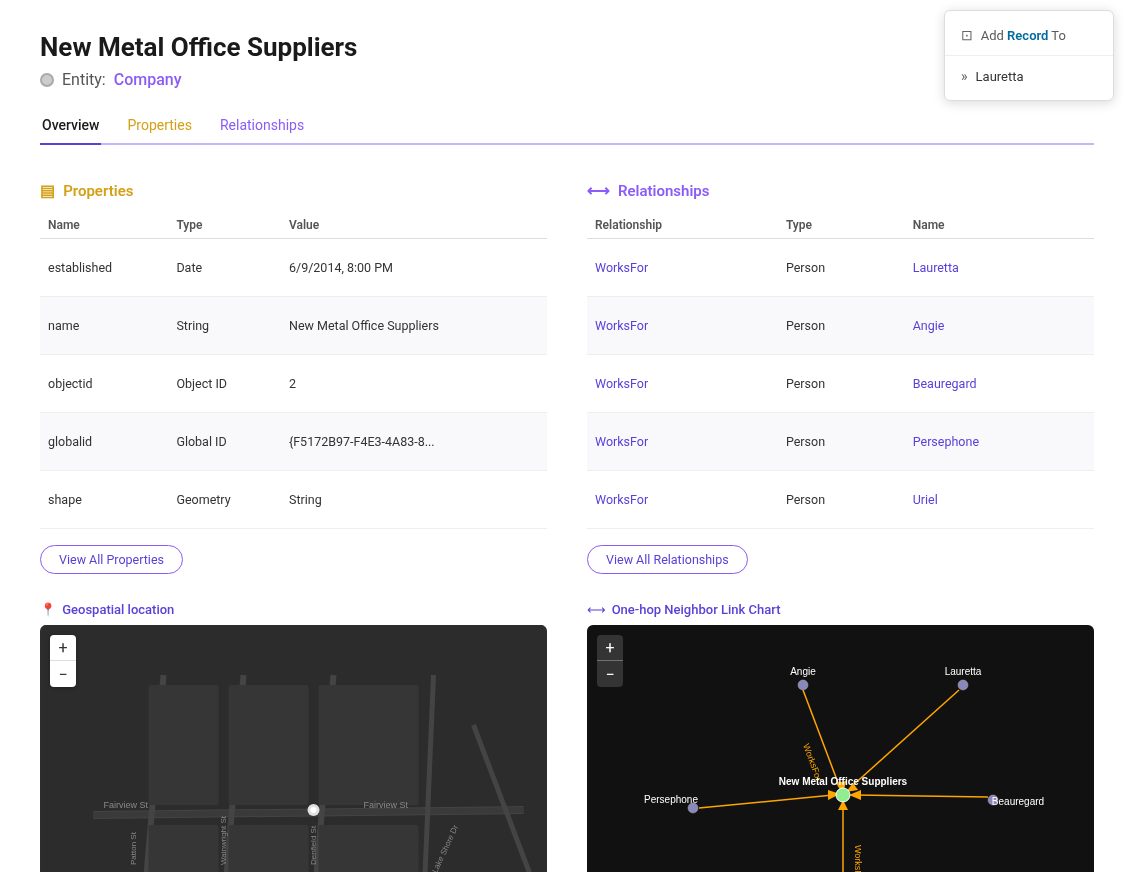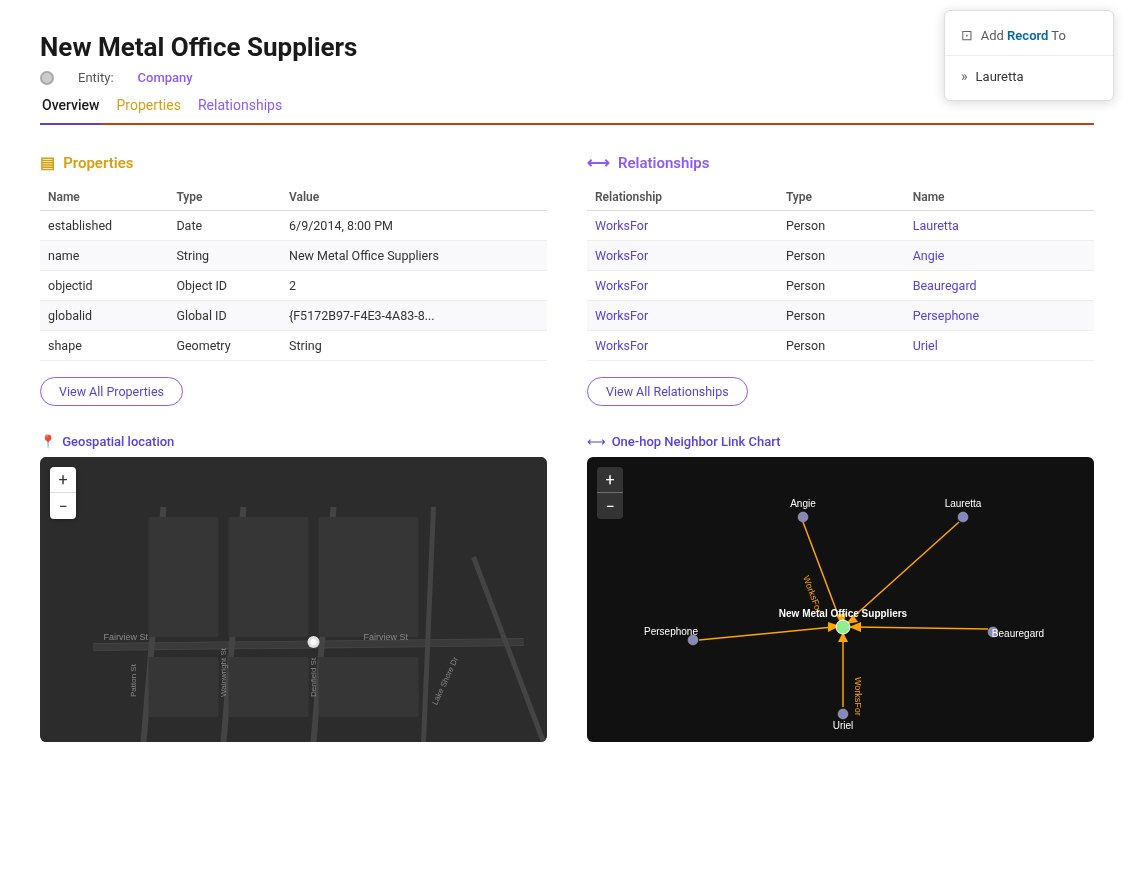--- a/index.html
+++ b/index.html
@@ -49,42 +49,42 @@
     .page-title {
       font-size: 26px;
       font-weight: 700;
       color: #1a1a1a;
       margin-bottom: 8px;
     }
 
     .entity-row {
       display: flex;
       align-items: center;
-      gap: 24px;
-      margin-bottom: 4px;
+      gap: 8px;
+      margin-bottom: 20px;
       color: #555;
-      font-size: 13px;
+      font-size: 16px;
     }
     .entity-dot {
       width: 14px;
       height: 14px;
       border-radius: 50%;
       background: #ccc;
       border: 2px solid #aaa;
       display: inline-block;
     }
     .entity-label { color: #555; }
     .entity-value { color: #8B5CF6; font-weight: 500; }
 
     
     .tabs {
       display: flex;
-      gap: 13px;
-      border-bottom: 2px solid #c2410c;
-      margin-bottom: 28px;
+      gap: 24px;
+      border-bottom: 2px solid #c4b5fd;
+      margin-bottom: 36px;
     }
     .tab {
       padding: 8px 2px 10px;
       cursor: pointer;
       font-size: 14px;
       color: #888;
       border-bottom: 2px solid transparent;
       margin-bottom: -2px;
     }
     .tab.active {
@@ -129,21 +129,21 @@
     thead th {
       text-align: left;
       padding: 6px 8px;
       color: #555;
       font-weight: 600;
       border-bottom: 1px solid #ddd;
       font-size: 12px;
     }
     tbody tr:nth-child(even) { background: #f9f9fb; }
     tbody td {
-      padding: 7px 8px;
+      padding: 21px 8px;
       color: #333;
       border-bottom: 1px solid #eee;
     }
     .link-cell { color: #5a3fd8; cursor: pointer; }
     .name-link { color: #5a3fd8; cursor: pointer; }
 
     
     .view-all-container {
       display: flex;
       justify-content: flex-start;

